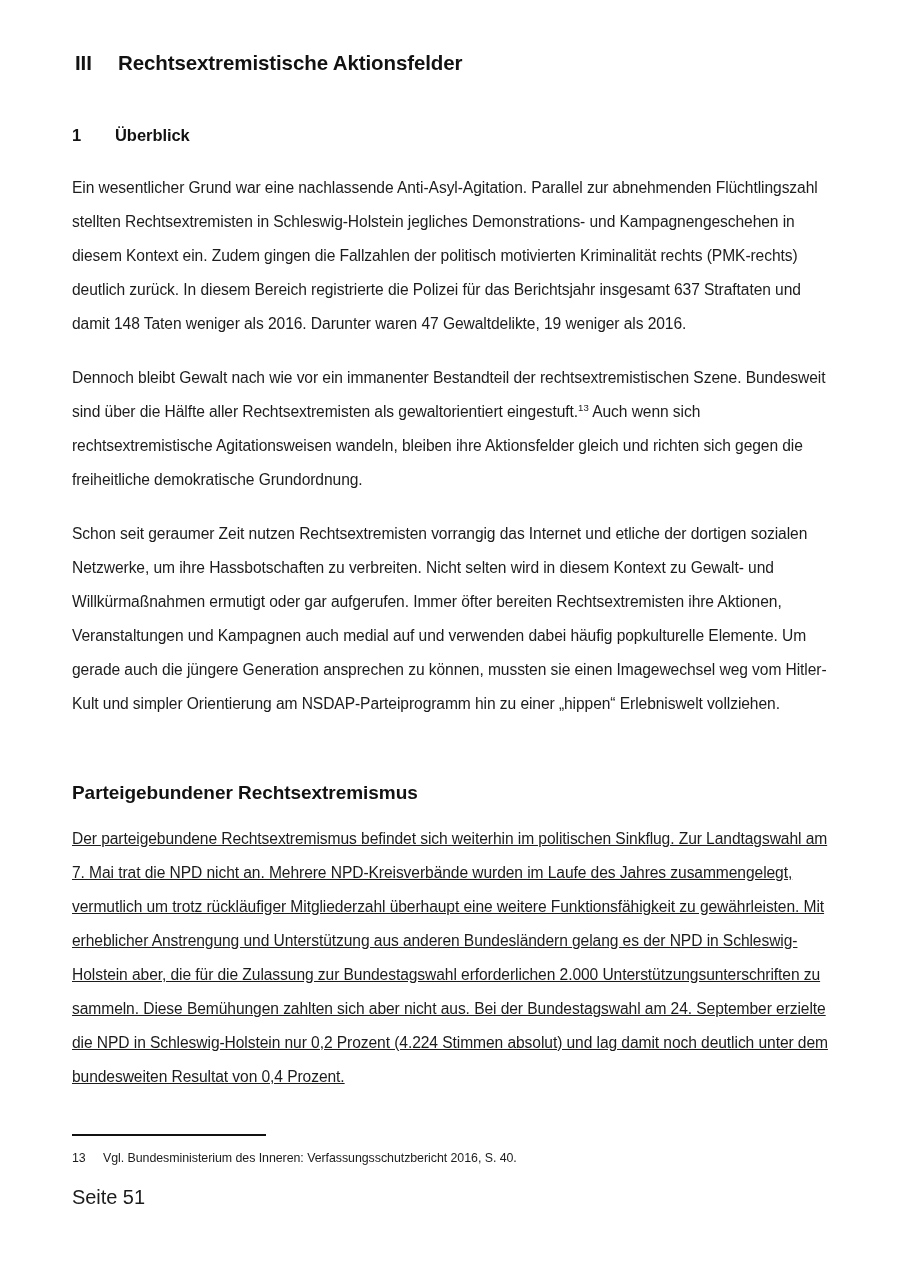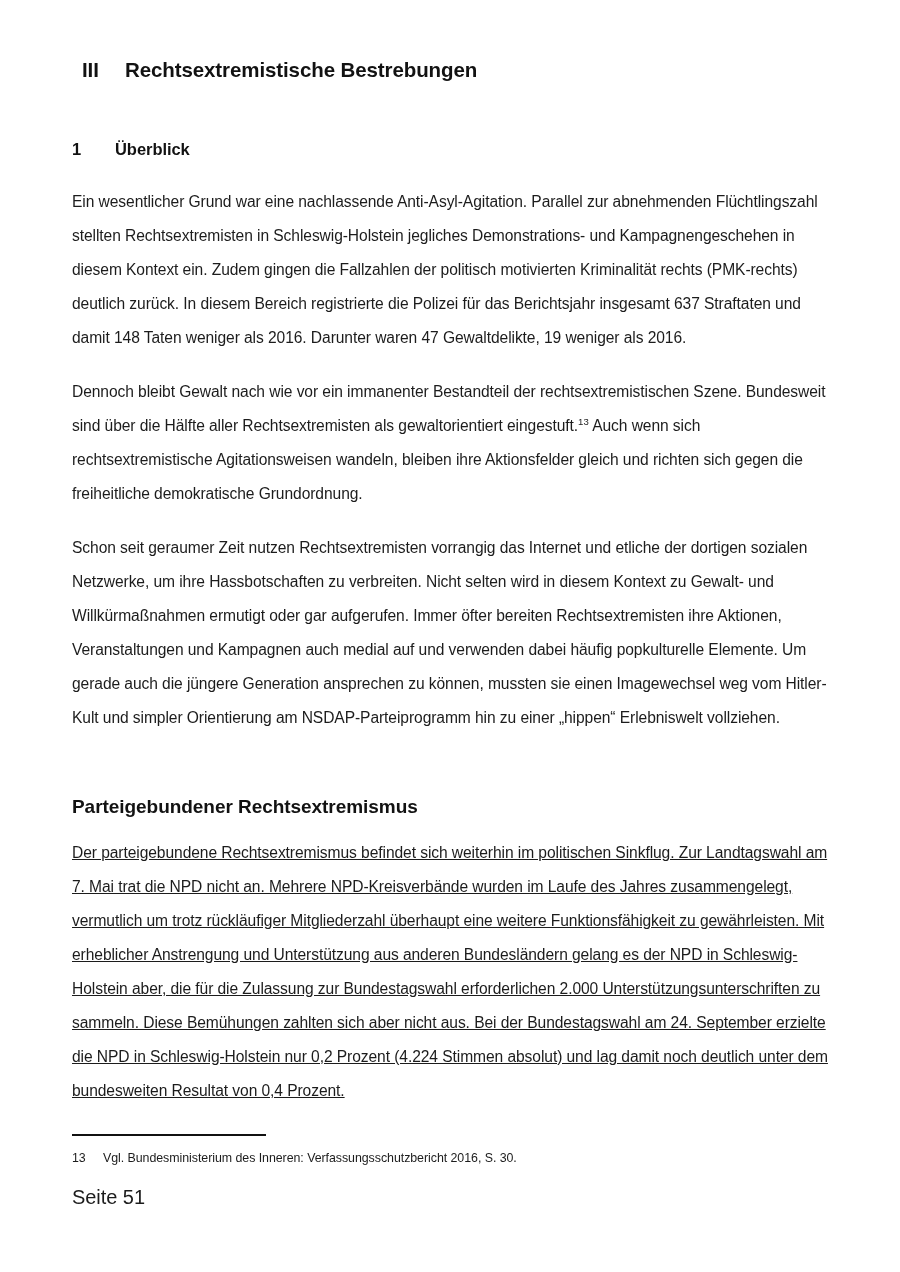--- a/index.html
+++ b/index.html
@@ -26,21 +26,21 @@
     left: 72px;
     top: 0;
     width: 758px;
   }
 
   
 
   .chapter-heading {
     display: flex;
     align-items: baseline;
-    margin: 10px;
+    margin: 3px;
     padding-top: 48px;
     font-size: 20.5px;
     font-weight: 700;
     letter-spacing: -0.1px;
     color: #121212;
   }
 
   .chapter-heading .num {
     width: 43px;
     flex: 0 0 43px;
@@ -147,21 +147,21 @@
 </style>
 </head>
 <body>
 
 <div class="page">
 
   <div class="content">
 
     <h1 class="chapter-heading">
       <span class="num">III</span>
-      <span>Rechtsextremistische Bestrebungen</span>
+      <span>Rechtsextremistische Aktionsfelder</span>
     </h1>
 
     <h2 class="section-heading">
       <span class="num">1</span>
       <span>Überblick</span>
     </h2>
 
     <div class="body-block">
 
 
@@ -176,19 +176,19 @@
       <p class="para para-tight">Der parteigebundene Rechtsextremismus befindet sich weiterhin im politischen Sinkflug. Zur Landtagswahl am 7. Mai trat die NPD nicht an. Mehrere NPD-Kreisverbände wurden im Laufe des Jahres zusammengelegt, vermutlich um trotz rückläufiger Mitgliederzahl überhaupt eine weitere Funktionsfähigkeit zu gewährleisten. Mit erheblicher Anstrengung und Unterstützung aus anderen Bundesländern gelang es der NPD in Schleswig-Holstein aber, die für die Zulassung zur Bundestagswahl erforderlichen 2.000 Unterstützungsunterschriften zu sammeln. Diese Bemühungen zahlten sich aber nicht aus. Bei der Bundestagswahl am 24. September erzielte die NPD in Schleswig-Holstein nur 0,2 Prozent (4.224 Stimmen absolut) und lag damit noch deutlich unter dem bundesweiten Resultat von 0,4 Prozent.</p>
 
     </div>
 
   </div>
 
   <div class="footnote-area">
     <hr class="footnote-rule">
     <div class="footnote">
       <span class="fn-num">13</span>
-      <span>Vgl. Bundesministerium des Inneren: Verfassungsschutzbericht 2016, S. 30.</span>
+      <span>Vgl. Bundesministerium des Inneren: Verfassungsschutzbericht 2016, S. 40.</span>
     </div>
   </div>
 
   <div class="page-number">Seite 51</div>
 
 </div>
 
 </body></html>

